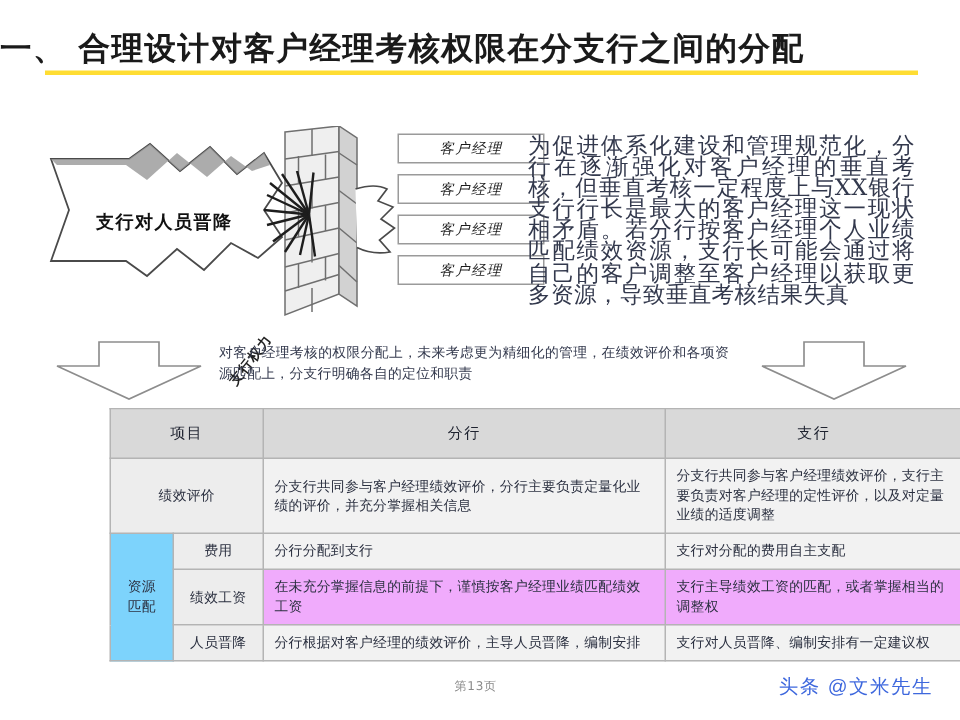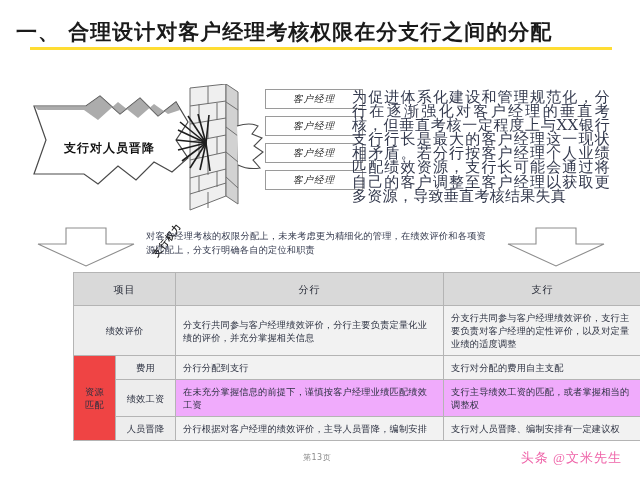--- a/index.html
+++ b/index.html
@@ -12,21 +12,20 @@
   }
   .slide{position:relative;width:640px;height:480px;}
 
   
   .title-wrap{position:absolute;left:0;top:18px;width:640px;}
   .slide-title{
     font-family:"DejaVu Serif","Liberation Serif",serif;
     font-size:21px;font-weight:bold;color:#1a1a1a;
     letter-spacing:1px;
     white-space:nowrap;
-    margin-left:16px;
   }
   .title-rule{
     position:absolute;left:30px;top:47px;width:582px;height:3px;
     background:#ffdd33;
   }
 
   
   .diagram{position:absolute;left:0;top:84px;width:640px;height:130px;}
 
   .burst-arrow{position:absolute;left:28px;top:8px;width:200px;height:110px;}
@@ -100,36 +99,36 @@
     font-size:10px;
     color:#1f2330;
     height:22px;
     letter-spacing:1px;
   }
   td.rowhead{
     background:#ededed;text-align:center;font-size:9.6px;
     letter-spacing:1px;color:#1f2330;
   }
   td.grouphead{
-    background:#ef4444;text-align:center;font-size:9.6px;
+    background:#7dd3fc;text-align:center;font-size:9.6px;
     letter-spacing:1px;color:#1f2330;width:42px;
   }
   td.cell{background:#f2f2f2;}
   td.cell.alt{background:#f0abfc;}
 
   
   .page-num{
     position:absolute;left:303px;top:452px;
     font-family:"DejaVu Sans","Liberation Sans",sans-serif;
     font-size:8px;color:#8a8a8a;letter-spacing:0.5px;
   }
   .watermark{
     position:absolute;right:18px;top:449px;
-    font-family:Liberation Serif, serif;
-    font-size:13px;color:#ec4899;letter-spacing:1px;
+    font-family:Liberation Sans, sans-serif;
+    font-size:13px;color:#1d4ed8;letter-spacing:1px;
     opacity:.85;white-space:nowrap;
   }
 </style>
 </head>
 <body>
 
 <div class="slide">
 
   <div class="title-wrap">
     <div class="slide-title">一、 合理设计对客户经理考核权限在分支行之间的分配</div>

